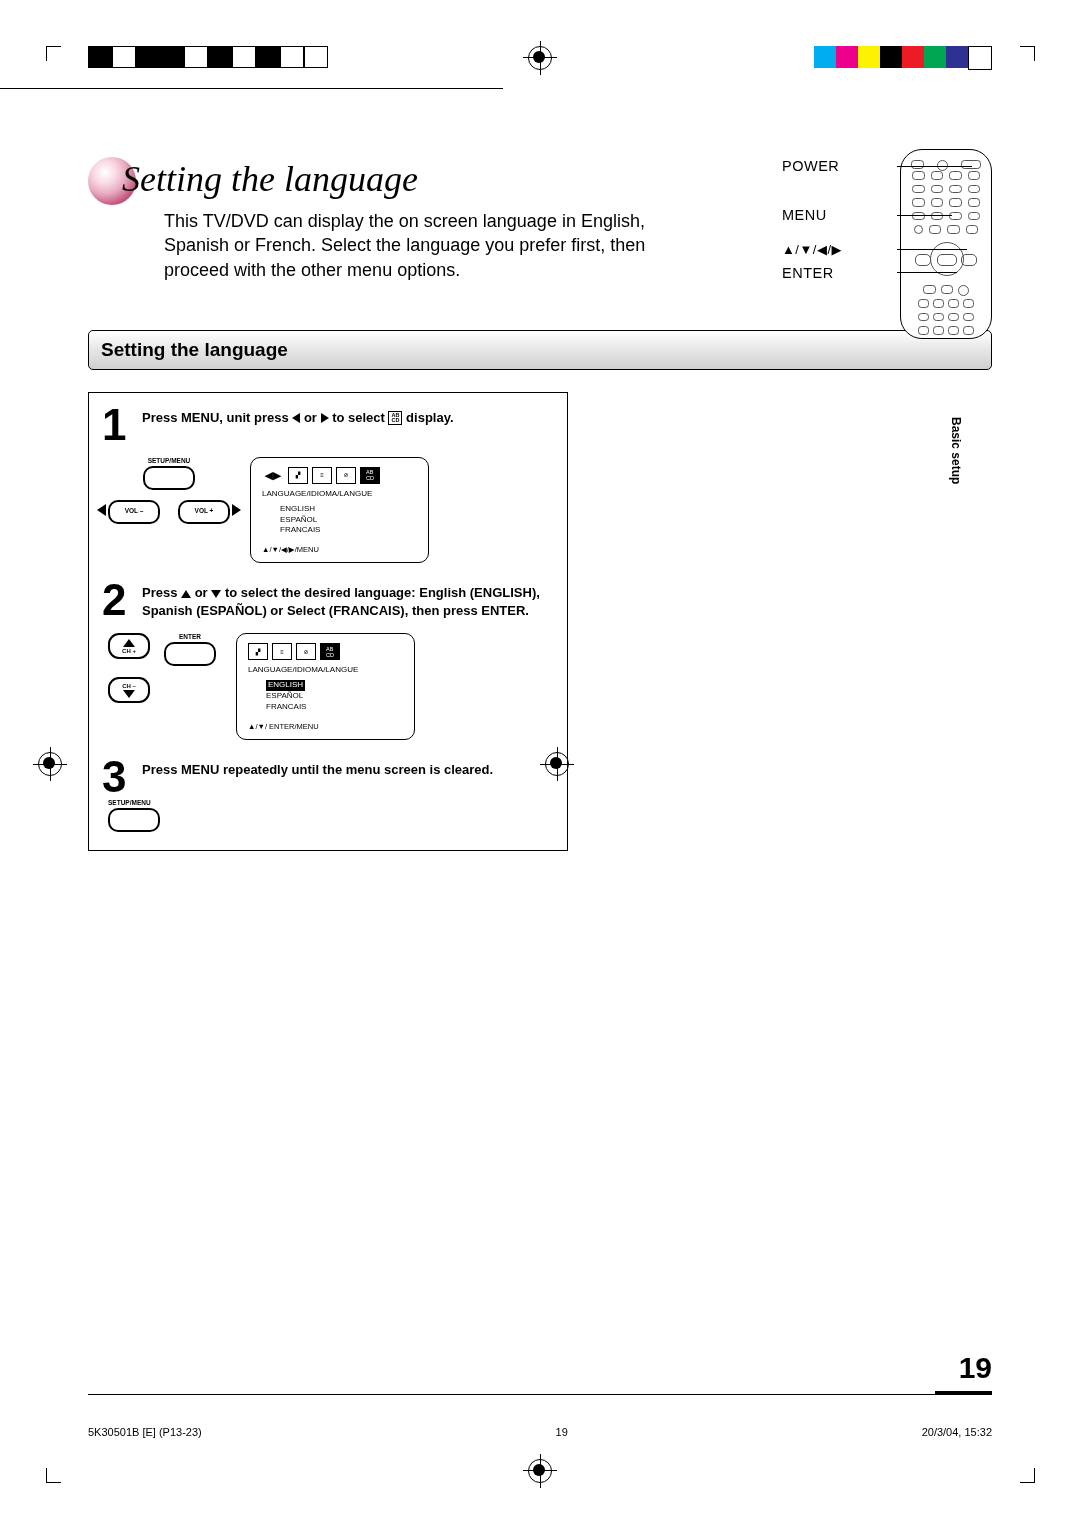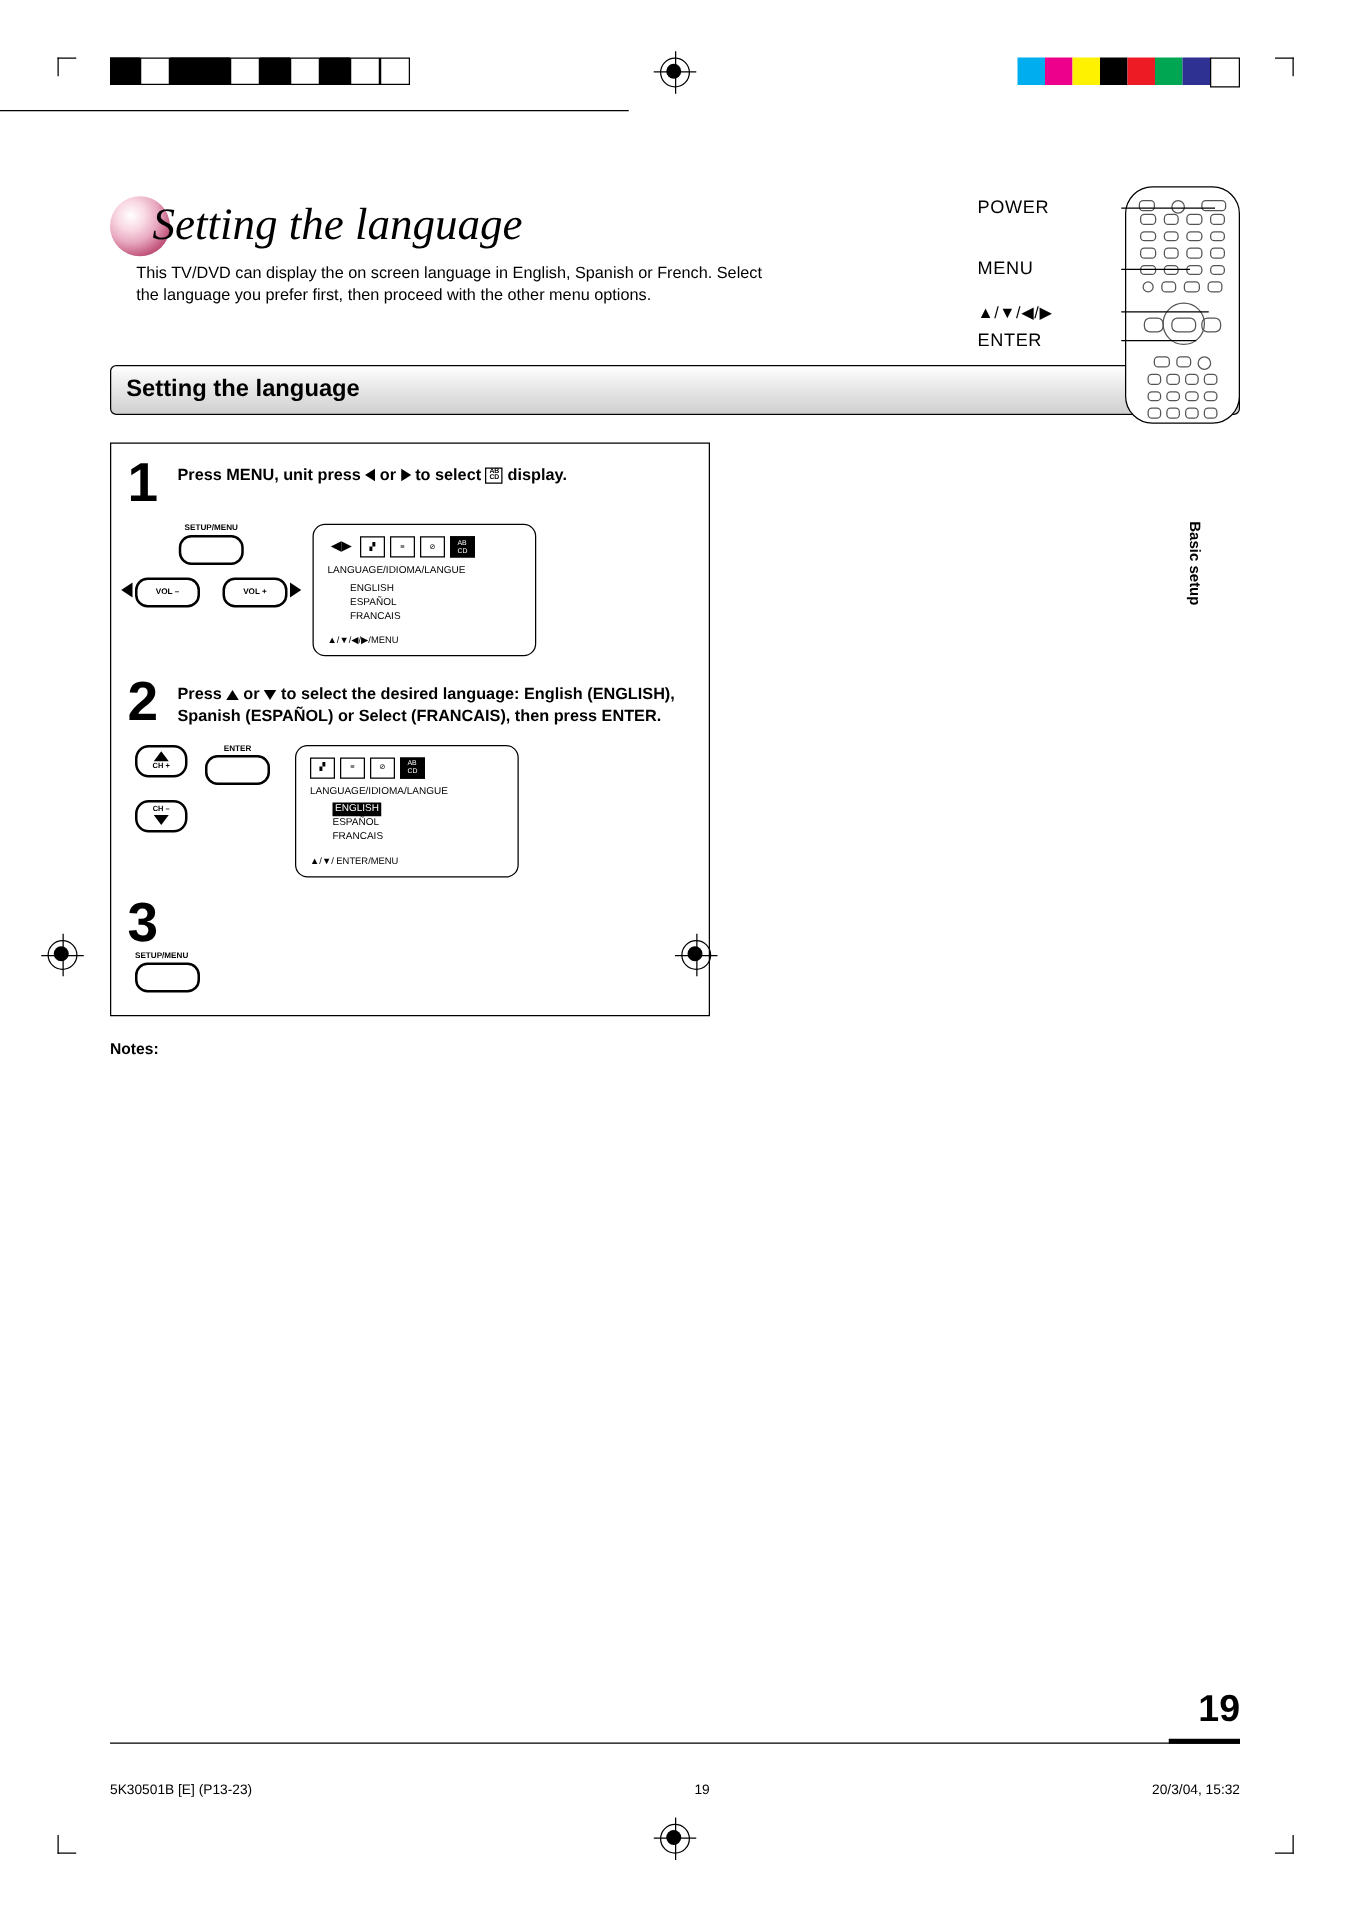--- a/index.html
+++ b/index.html
@@ -23,21 +23,21 @@
   .bw-strip{position:absolute;top:46px;left:88px;display:flex;height:22px}
   .bw-strip div{width:22px;border:1px solid #000}
   .bw-strip .b{background:#000}
   .color-strip{position:absolute;top:46px;right:88px;display:flex;height:22px}
   .color-strip div{width:22px;height:22px}
   .hdr-line{position:absolute;top:88px;left:0;right:577px;height:1px;background:#000}
   .content{position:absolute;left:88px;top:155px;right:88px}
   .title-wrap{display:flex;align-items:flex-start}
   .title-bullet{width:48px;height:48px;background:radial-gradient(circle at 35% 32%, #fff 0%, #f9d9e4 25%, #e8a9c0 48%, #c45a80 72%, #952950 100%);border-radius:50%;margin-right:-14px;margin-top:2px}
   .title{font-family:'Times New Roman',serif;font-style:italic;font-size:36px;font-weight:400}
-  .intro{margin-left:21px;margin-top:4px;font-size:13px;max-width:510px}
+  .intro{margin-left:76px;margin-top:4px;font-size:18px;max-width:510px}
   .remote{position:absolute;right:0;top:-6px;width:90px;height:188px;border:1px solid #000;border-radius:22px;background:#fff}
   .remote-inner{position:absolute;inset:10px 10px 8px 10px}
   .rm-row{display:flex;justify-content:center;gap:6px;margin-bottom:5px}
   .rm-btn{width:10.5px;height:6.5px;border:1px solid #555;border-radius:3.5px}
   .rm-dpad{position:relative;width:62px;height:40px;margin:4px auto 6px}
   .rm-dpad .ring{position:absolute;width:32px;height:32px;border:1px solid #555;border-radius:50%;left:15px;top:3px}
   .rm-dpad .center{position:absolute;width:18px;height:10px;border:1px solid #555;border-radius:5px;left:22px;top:14.5px}
   .rm-dpad .side{position:absolute;width:14px;height:10px;border:1px solid #555;border-radius:5px;top:14.5px}
   .rm-dpad .side.l{left:0}
   .rm-dpad .side.r{right:0}
@@ -312,29 +312,29 @@
             <div><span class="sel">ENGLISH</span></div>
             <div>ESPAÑOL</div>
             <div>FRANCAIS</div>
           </div>
           <div class="osd-foot">▲/▼/ ENTER/MENU</div>
         </div>
       </div>
 
       <div class="step" style="margin-bottom:4px">
         <div class="step-num">3</div>
+        <div class="step-txt">Press MENU repeatedly until the menu screen is cleared.</div>
       </div>
       <div style="margin-left:6px">
         <div class="btn-lbl" style="text-align:left">SETUP/MENU</div>
         <div class="btn-oval"></div>
       </div>
     </div>
 
     <div class="notes">
-      <div class="notes-title">Notes:</div>
       <ul>
       </ul>
     </div>
   </div>
 
   <div class="page-num-line-full"></div>
   <div class="page-num-line"></div>
   <div class="page-num">19</div>
 
   <div class="footer">

